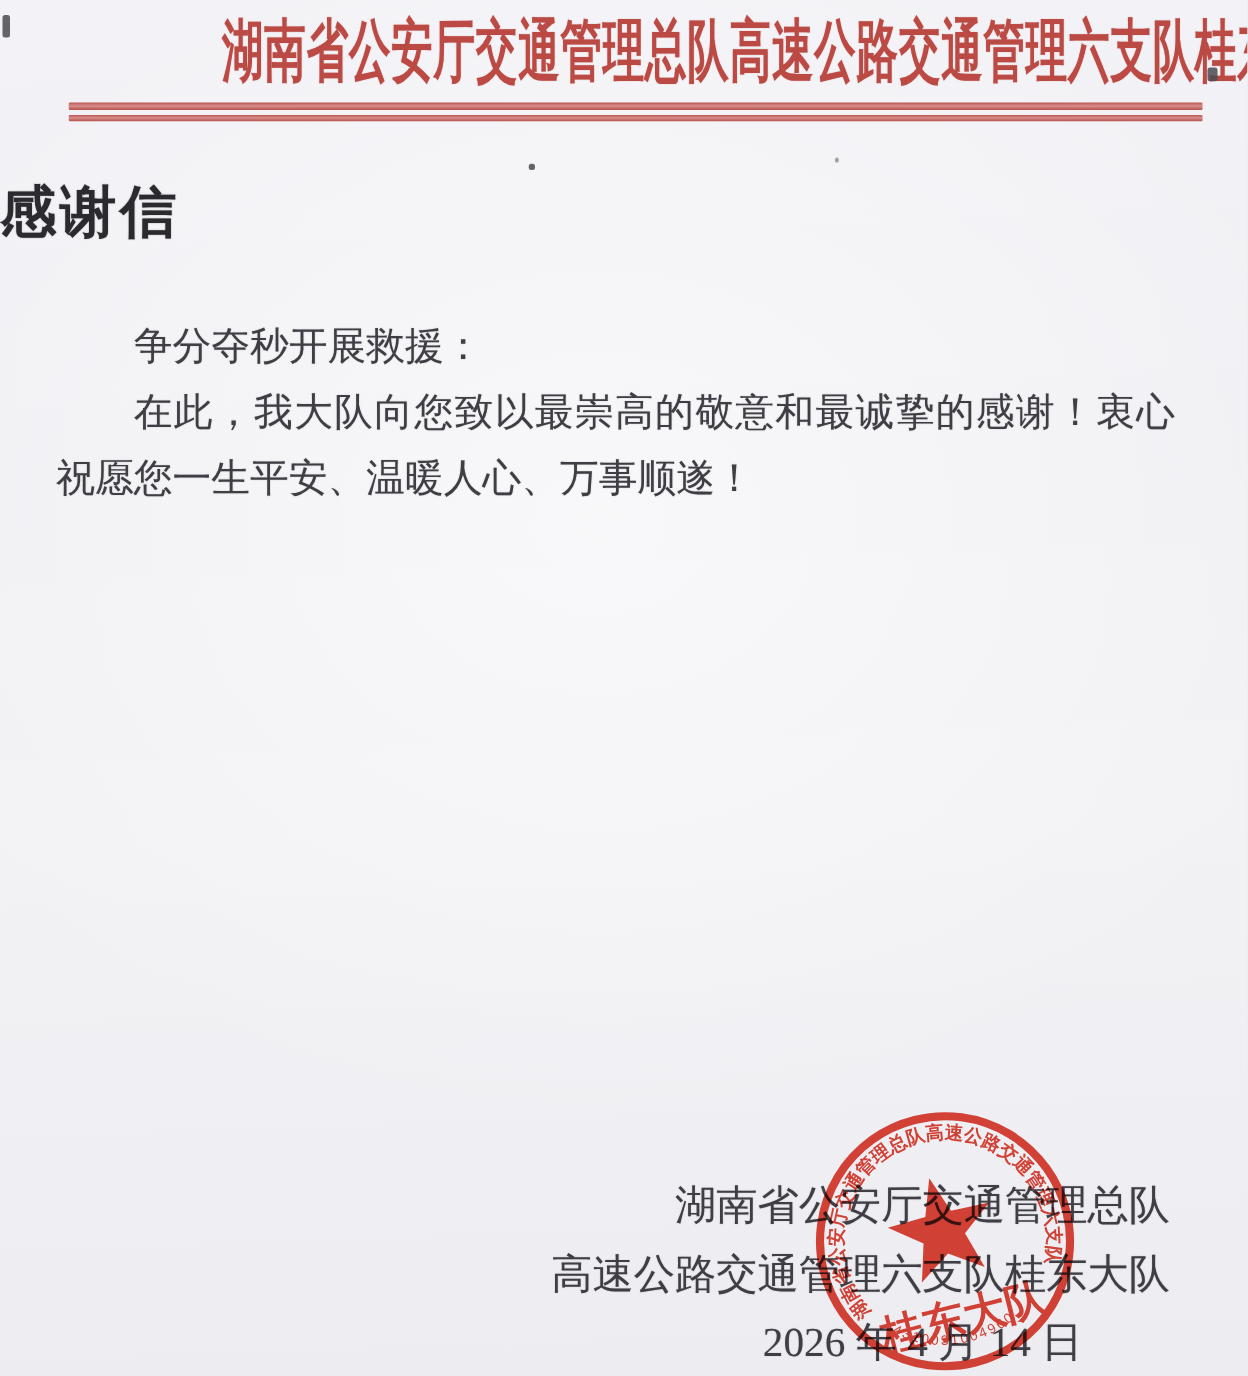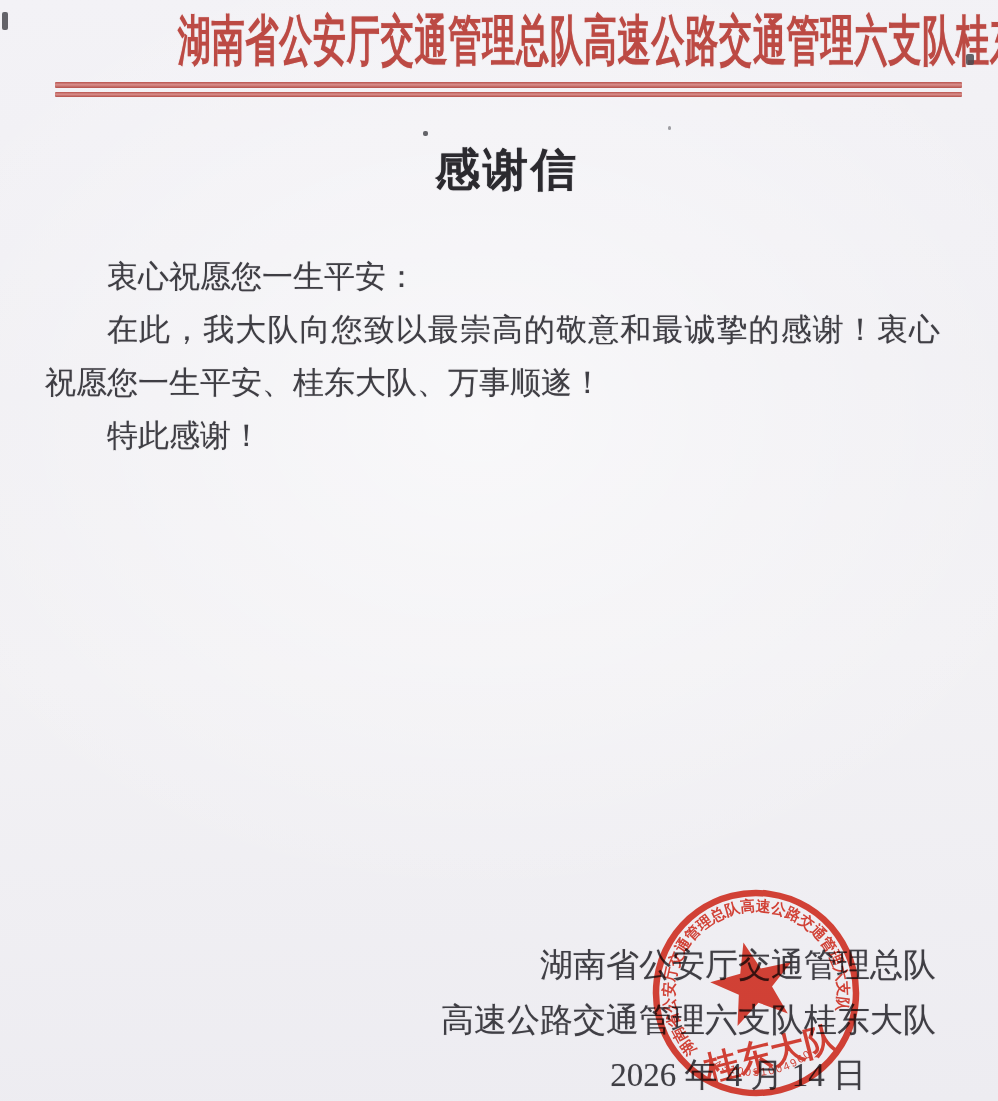--- a/index.html
+++ b/index.html
@@ -40,22 +40,22 @@
     left: 55px;
     width: 907px;
     background: linear-gradient(180deg, #b9534e 0%, #d88f8c 45%, #b4504a 100%);
     border-radius: 1px;
   }
   .rule-top { top: 82px; height: 6px; }
   .rule-bottom { top: 92px; height: 5px; }
   
   .letter-title {
     position: absolute;
-    top: 140px; left: 16px; right: 0;
-    text-align: center;
+    top: 140px; left: 0; right: 0;
+    text-align: left;
     font-family: "Liberation Sans", "DejaVu Sans", sans-serif;
     font-weight: bold;
     font-size: 45px;
     letter-spacing: 3px;
     color: #2b2a2f;
     text-shadow: 0 0 1px rgba(43,42,47,0.6);
   }
   
   .body-text {
     position: absolute;
@@ -103,23 +103,22 @@
 
   <div class="letterhead">
     <span class="letterhead-title">湖南省公安厅交通管理总队高速公路交通管理六支队桂东大队</span>
   </div>
   <div class="rule rule-top"></div>
   <div class="rule rule-bottom"></div>
 
   <div class="letter-title">感谢信</div>
 
   <div class="body-text">
-    <p class="salutation">衷心祝愿您一生平安：</p>
-    <p>在此，我大队向您致以最崇高的敬意和最诚挚的感谢！衷心祝愿您一生平安、桂东大队、万事顺遂！</p>
-    <p>特此感谢！</p>
+    <p class="salutation">争分夺秒开展救援：</p>
+    <p>在此，我大队向您致以最崇高的敬意和最诚挚的感谢！衷心祝愿您一生平安、温暖人心、万事顺遂！</p>
   </div>
 
   <div class="signature">
     <div>湖南省公安厅交通管理总队</div>
     <div>高速公路交通管理六支队桂东大队</div>
     <div class="date-line">2026 年 4 月 14 日</div>
   </div>
 
   <svg class="seal" viewBox="0 0 236 236" xmlns="http://www.w3.org/2000/svg">
     <defs>

